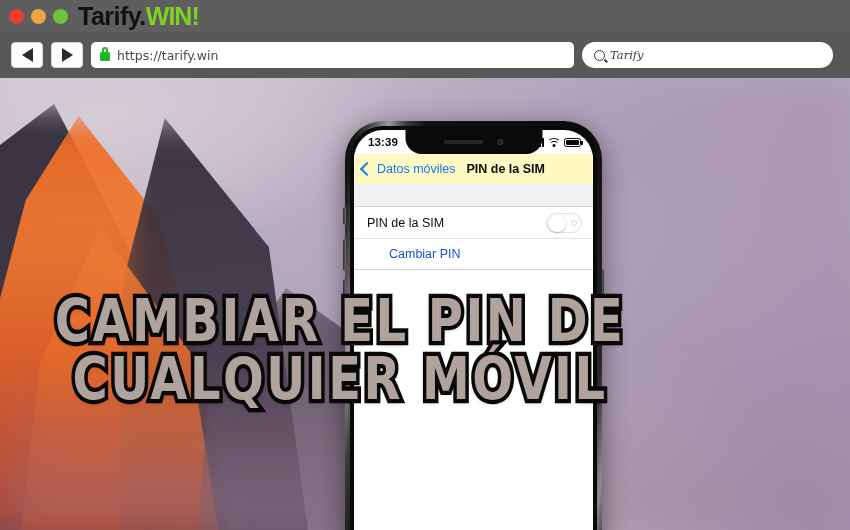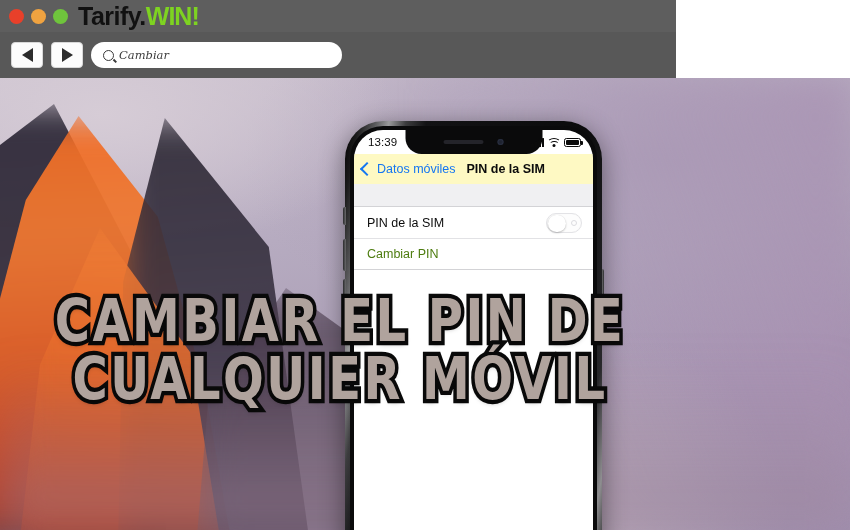--- a/index.html
+++ b/index.html
@@ -18,21 +18,21 @@
     position: relative;
     width: 850px;
     height: 530px;
     overflow: hidden;
   }
 
   
   .browser-chrome {
     position: absolute;
     left: 0; top: 0;
-    width: 676px;
+    width: 850px;
     height: 78px;
     background: #0ea5e9;
     z-index: 30;
   }
   .titlebar {
     position: relative;
     height: 32px;
     background: #5e5e5e;
     display: flex;
     align-items: center;
@@ -339,21 +339,21 @@
     height: 24px;
     display: flex;
     align-items: center;
     justify-content: space-between;
     padding: 0 12px 0 14px;
     box-sizing: border-box;
     z-index: 6;
   }
   .status-time {
     font-size: 11.5px;
-    font-weight: normal;
+    font-weight: bold;
     color: #0b0b0b;
     font-family: "Liberation Sans", sans-serif;
     letter-spacing: 0.1px;
   }
   .status-icons {
     display: flex;
     align-items: flex-end;
     gap: 4px;
   }
   .sig {
@@ -465,21 +465,21 @@
     align-items: center;
     padding: 0 11px 0 13px;
     box-sizing: border-box;
     justify-content: space-between;
   }
   .srow + .srow { border-top: 0.5px solid #e2e2e5; }
   .srow-label {
     font-size: 12.5px;
     color: #0c0c0c;
   }
-  .srow-label.muted { color: #4d7c0f; }
+  .srow-label.muted { color: #1d4ed8; margin-left: 22px; }
   .toggle {
     width: 36px;
     height: 20px;
     border-radius: 10px;
     background: #fdfdfd;
     border: 0.8px solid #e3e3e6;
     position: relative;
     box-sizing: border-box;
     box-shadow: inset 0 0 1px rgba(0,0,0,0.06);
   }
@@ -626,20 +626,24 @@
       </div>
     </div>
 
     <div class="toolbar">
       <div class="navbtn">
         <span class="tri left"></span>
       </div>
       <div class="navbtn">
         <span class="tri right"></span>
       </div>
+      <div class="urlbar">
+        <span class="lock"></span>
+        <span class="url-text">https://tarify.win</span>
+      </div>
       <div class="searchbar">
         <span class="mag"></span>
-        <span class="search-text">Cambiar</span>
+        <span class="search-text">Tarify</span>
       </div>
     </div>
   </div>
 
 </div>
 
 </body></html>

